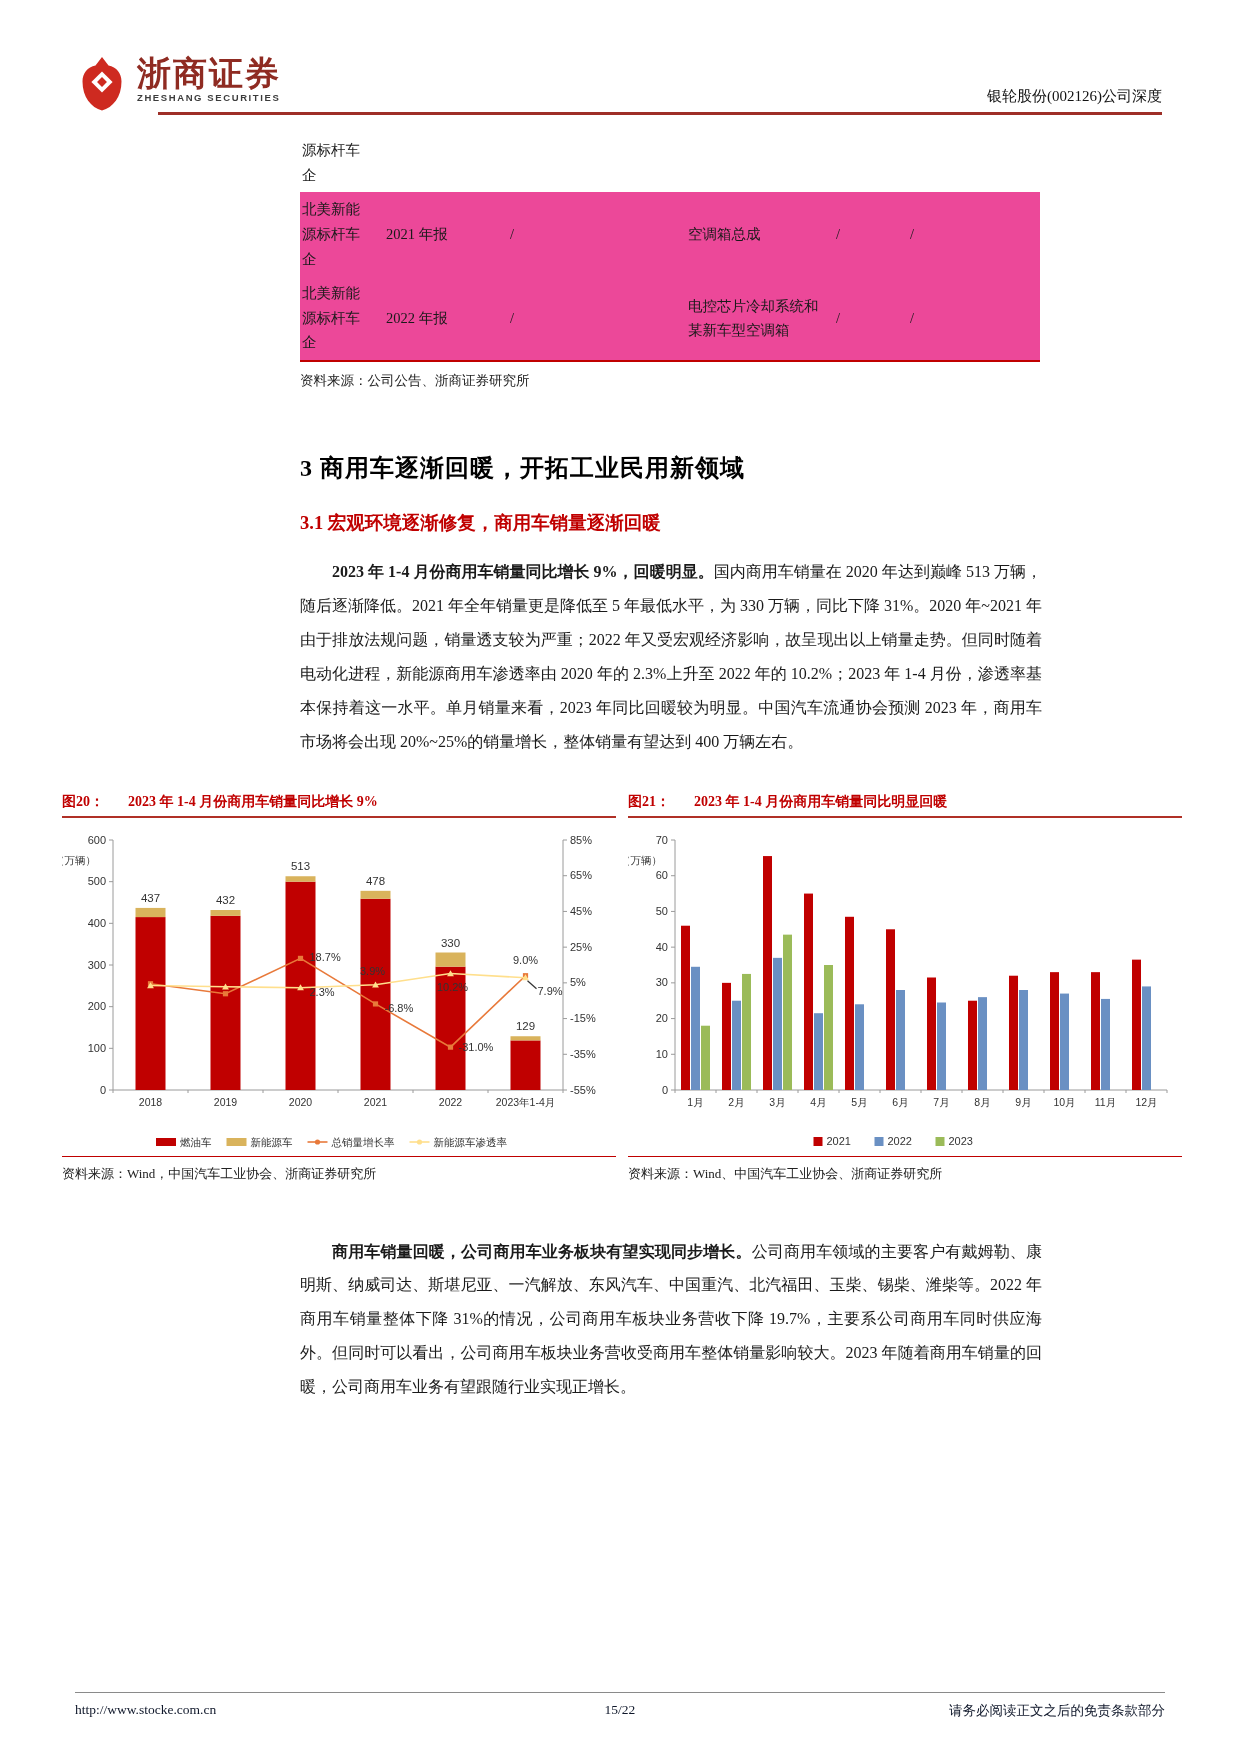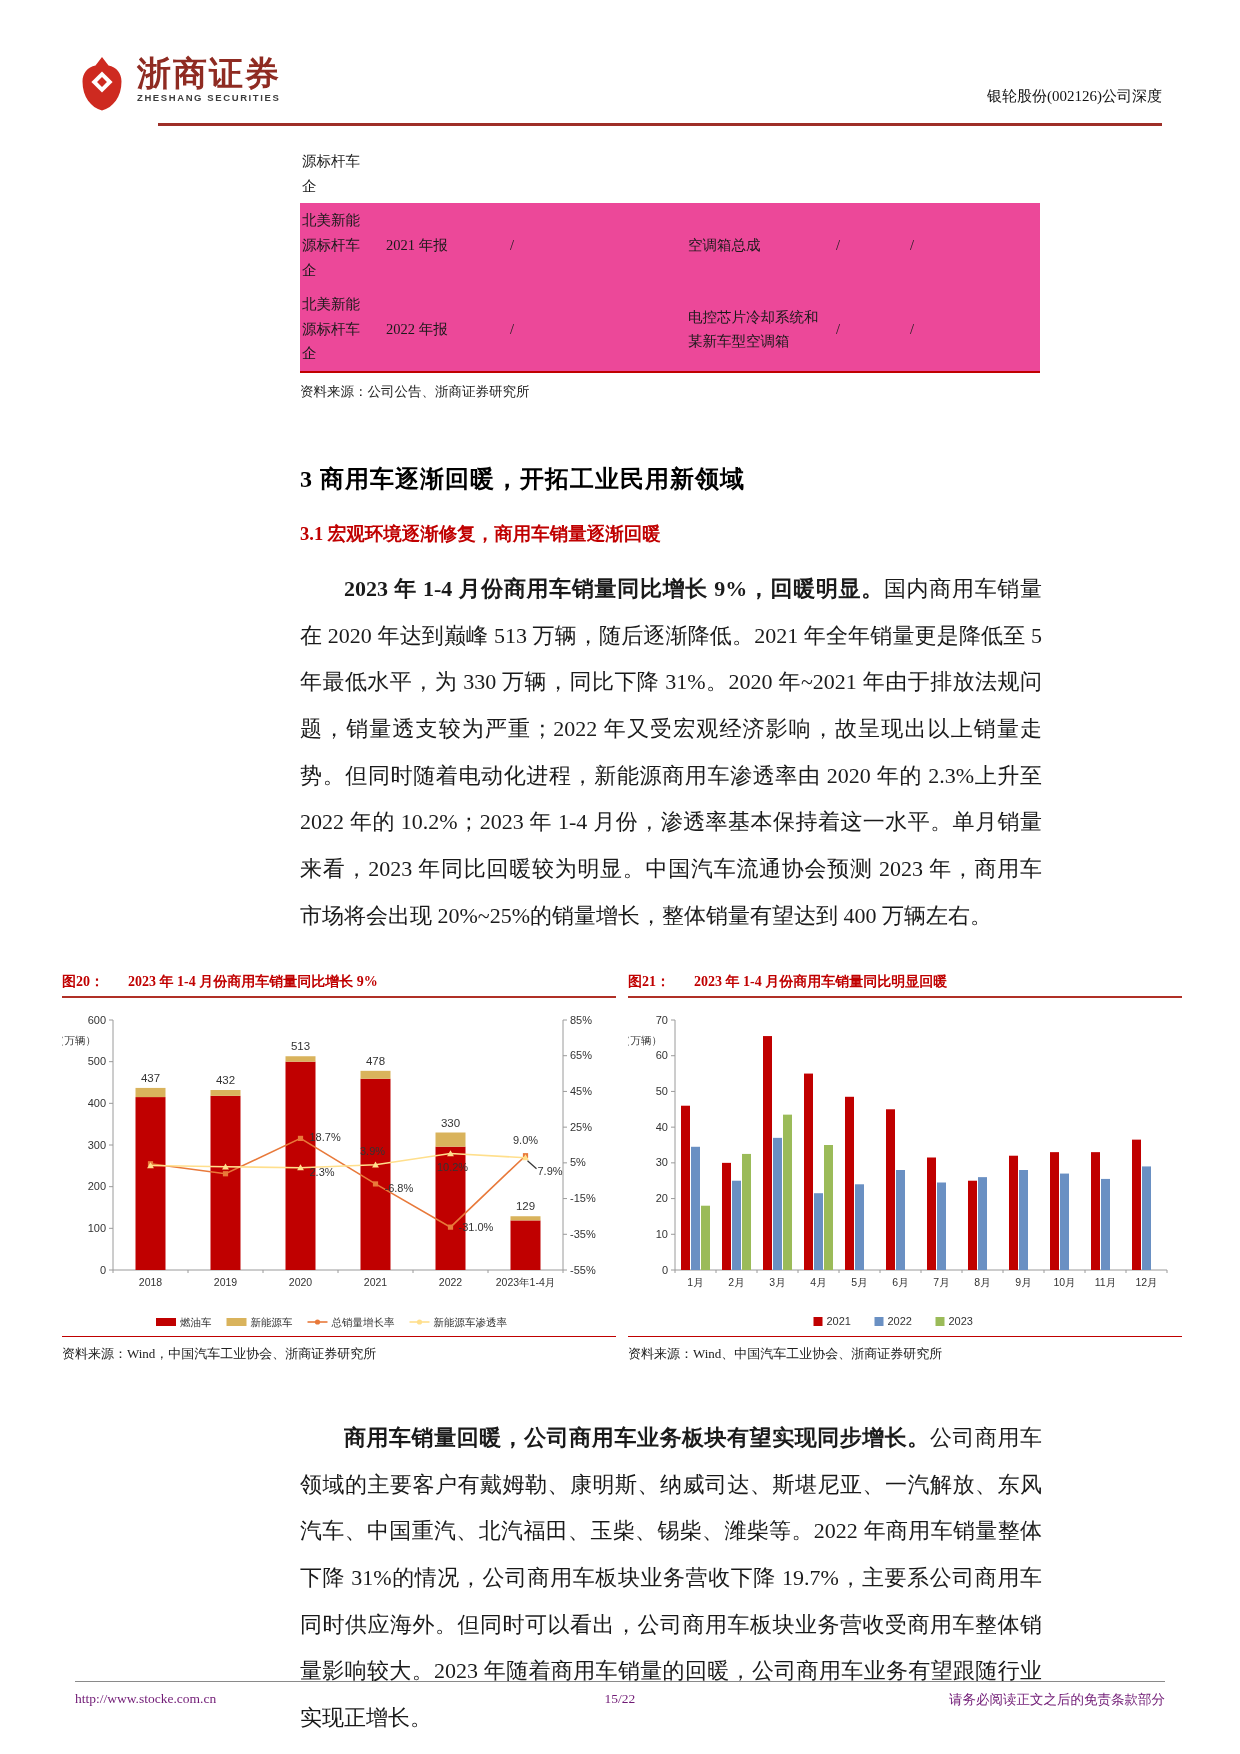--- a/index.html
+++ b/index.html
@@ -1,47 +1,47 @@
 <!DOCTYPE html>
 <html><head>
 <meta charset="utf-8">
 <style>
   html,body{margin:0;padding:0;background:#fff;}
   .page{position:relative;width:1240px;height:1754px;background:#fff;overflow:hidden;
         font-family:"Liberation Serif","DejaVu Serif",serif;color:#1a1a1a;}
   
-  .hdr{display:flex;justify-content:space-between;align-items:flex-end;padding:56px 78px 11px 75px;}
+  .hdr{display:flex;justify-content:space-between;align-items:flex-end;padding:56px 78px 0 75px;}
   .logo{display:flex;align-items:flex-start;gap:8px;}
   .logo-txt .brand{font-size:34px;font-weight:bold;color:#8f2b22;letter-spacing:2px;line-height:1.05;
                    font-family:"Liberation Serif",serif;}
   .logo-txt .brand-sub{font-size:9.5px;color:#3c3c3c;letter-spacing:1.6px;font-family:"Liberation Sans",sans-serif;font-weight:bold;}
   .doc-title{font-size:15px;color:#111;padding-bottom:6px;}
   .hdr-rule{height:3px;background:#9e2f28;margin:0 78px 0 158px;}
   
   table.ptable{border-collapse:collapse;margin:18px 0 0 300px;width:740px;font-size:14.5px;line-height:1.7;
                border-bottom:2.5px solid #c00000;}
   table.ptable td{padding:5px 10px 5px 2px;vertical-align:middle;text-align:left;}
   table.ptable tr.shaded{background:#ec4899;}
   .src-line{margin:10px 0 0 300px;font-size:13.5px;color:#222;}
   
   h2.sec{margin:62px 0 0 300px;font-size:24px;color:#000000;font-weight:bold;letter-spacing:1px;}
   h3.sec{margin:26px 0 0 300px;font-size:18.5px;color:#c00000;font-weight:bold;}
-  p.body{width:742px;margin:20px 0 0 300px;font-size:22px;line-height:2.12;text-align:justify;
+  p.body{width:742px;margin:20px 0 0 300px;font-size:16px;line-height:2.12;text-align:justify;
          text-indent:2em;}
   p.body .lead{font-weight:bold;}
   
   .figs{display:flex;gap:12px;margin:34px 58px 0 62px;}
   .fig{flex:1;min-width:0;}
   .fig-title{display:flex;gap:24px;font-size:14px;font-weight:bold;color:#c00000;align-items:baseline;}
   .fig-title-rule{border-bottom:2px solid #b03026;margin-top:5px;}
   .fig svg{display:block;width:100%;height:332px;margin-top:4px;}
   .fig-src{border-top:1.5px solid #c00000;margin-top:2px;padding-top:8px;font-size:13px;color:#222;}
   
-  .footer{position:absolute;left:75px;right:75px;bottom:45px;border-top:1px solid #8a8a8a;
-          padding-top:9px;display:flex;justify-content:space-between;font-size:13.5px;color:#701a75;}
+  .footer{position:absolute;left:75px;right:75px;bottom:34px;border-top:1px solid #8a8a8a;
+          padding-top:9px;display:flex;justify-content:space-between;font-size:13.5px;color:#0f172a;}
   .footer .pg{position:absolute;left:0;right:0;text-align:center;}
 </style>
 </head>
 <body>
 
 <div class="page">
 
   <div class="hdr">
     <div class="logo">
       <svg width="54" height="56" viewBox="0 0 54 56">

